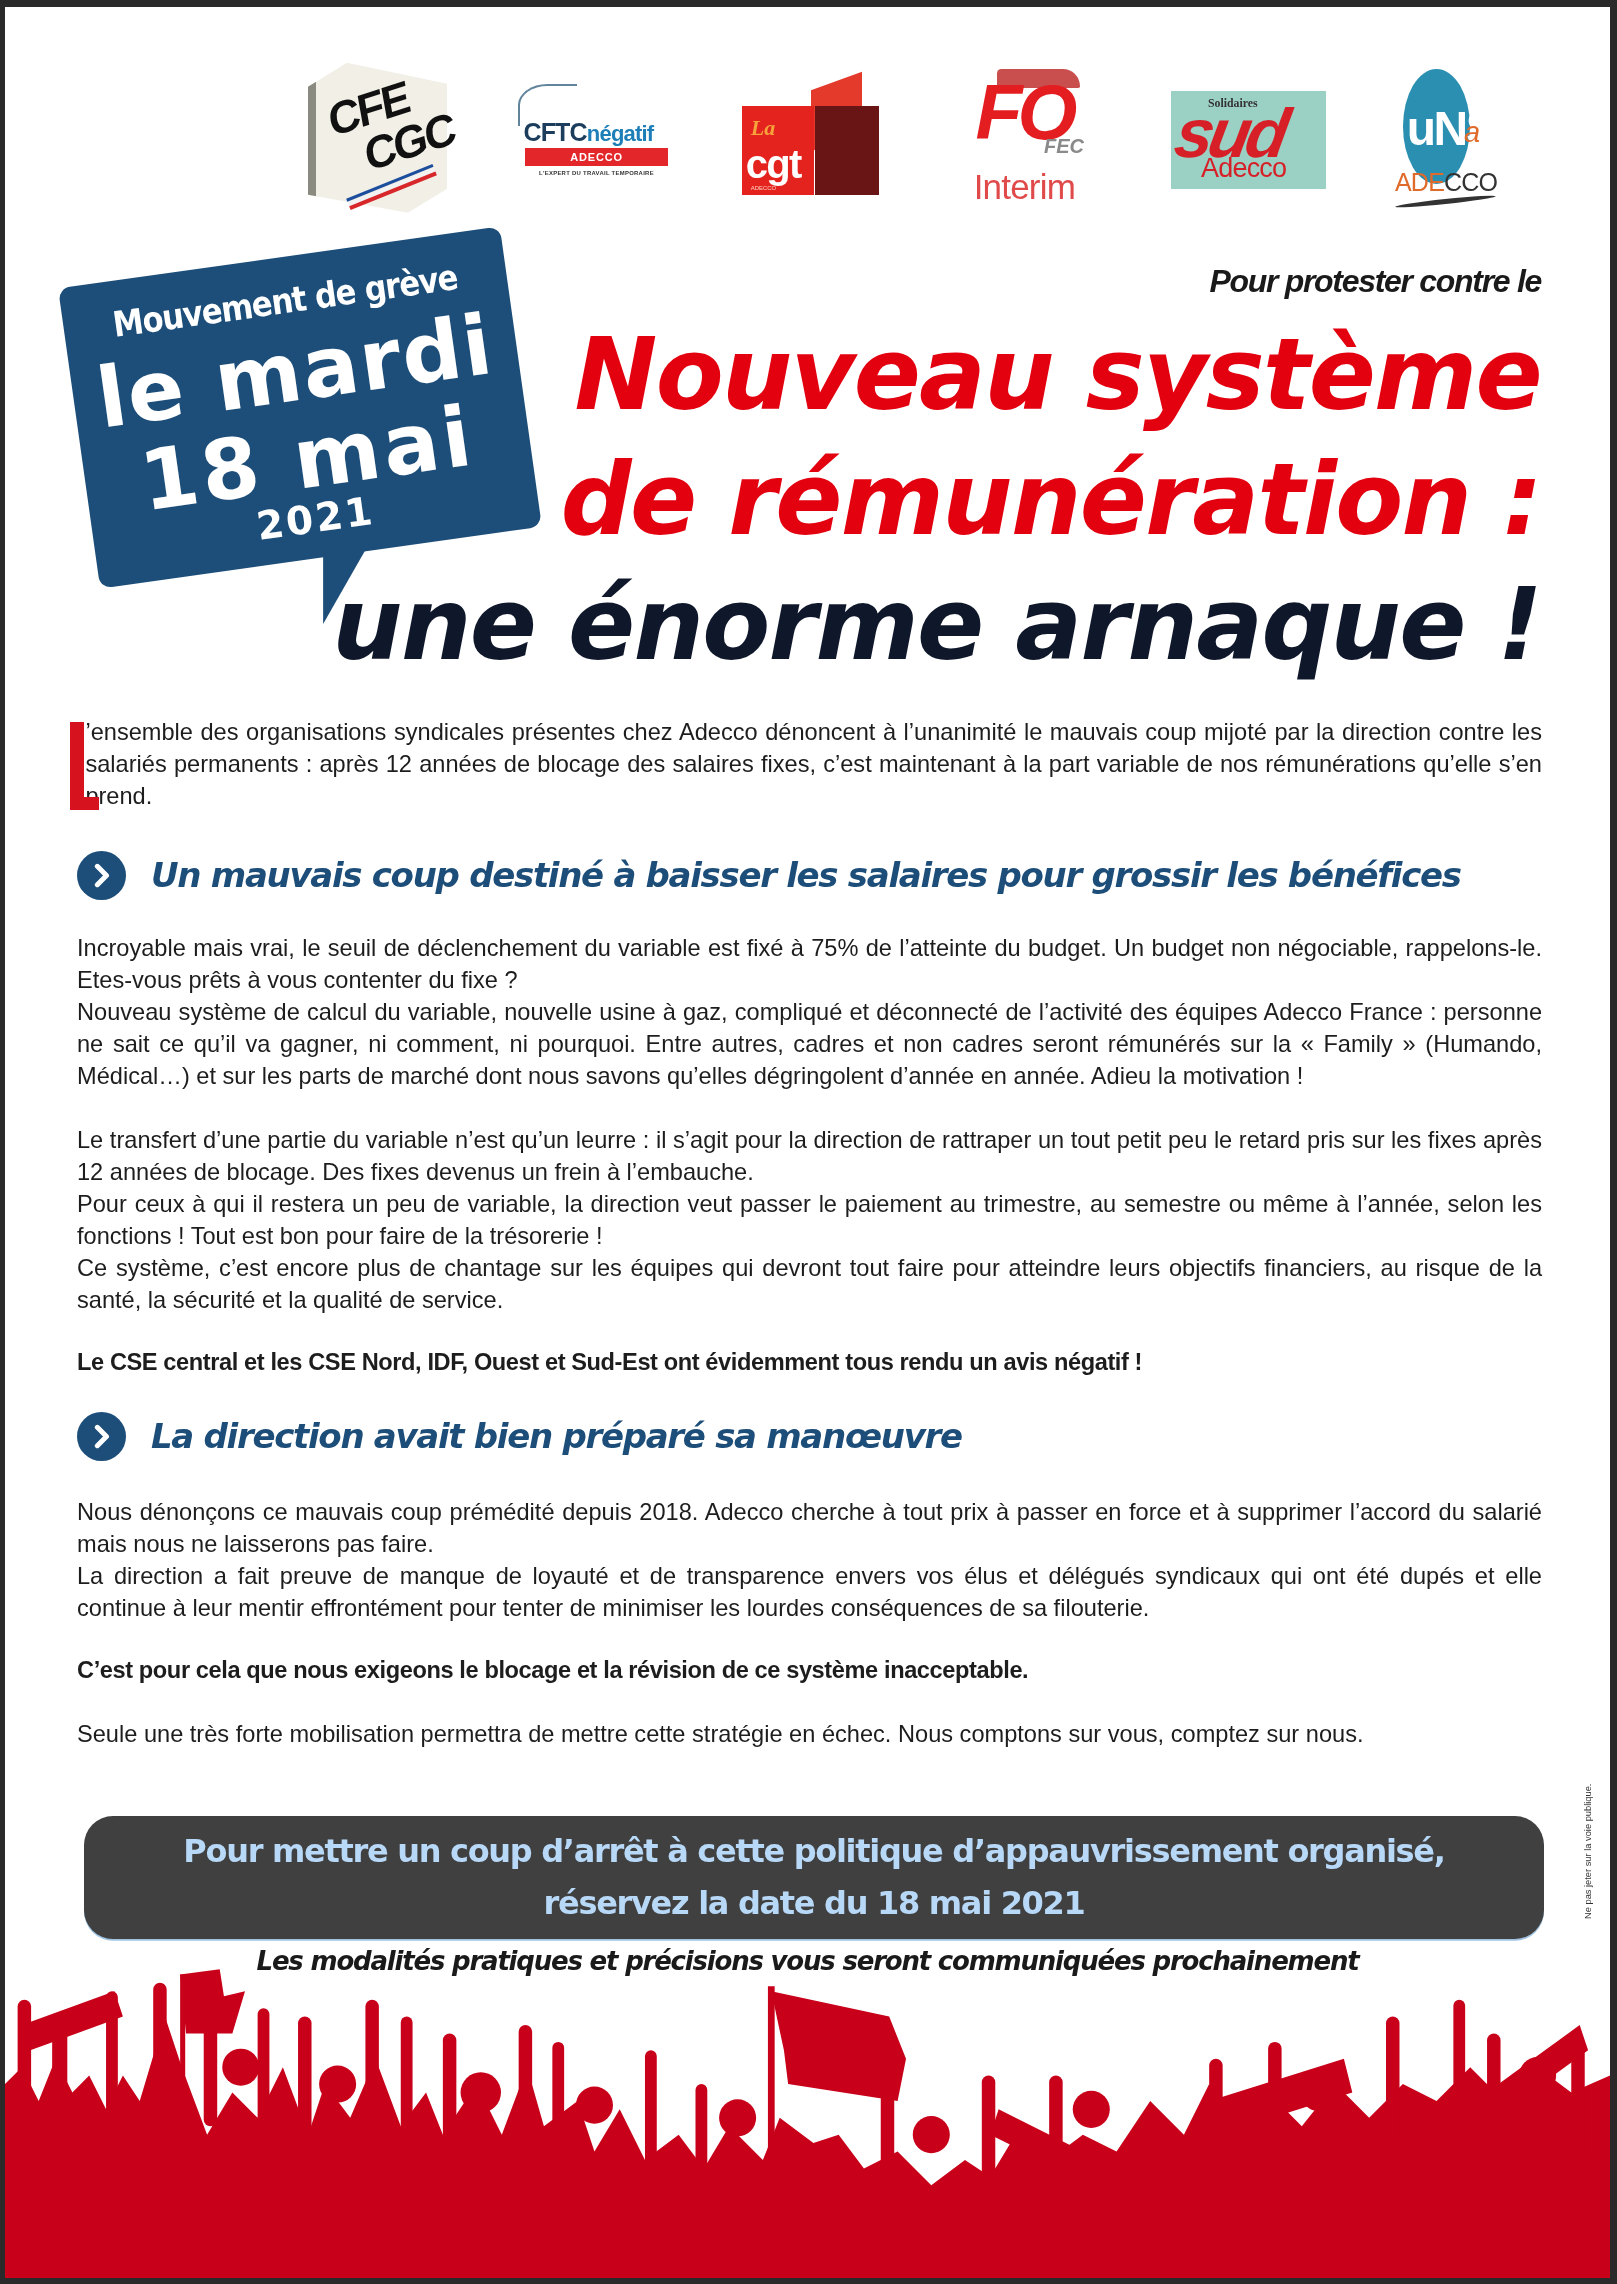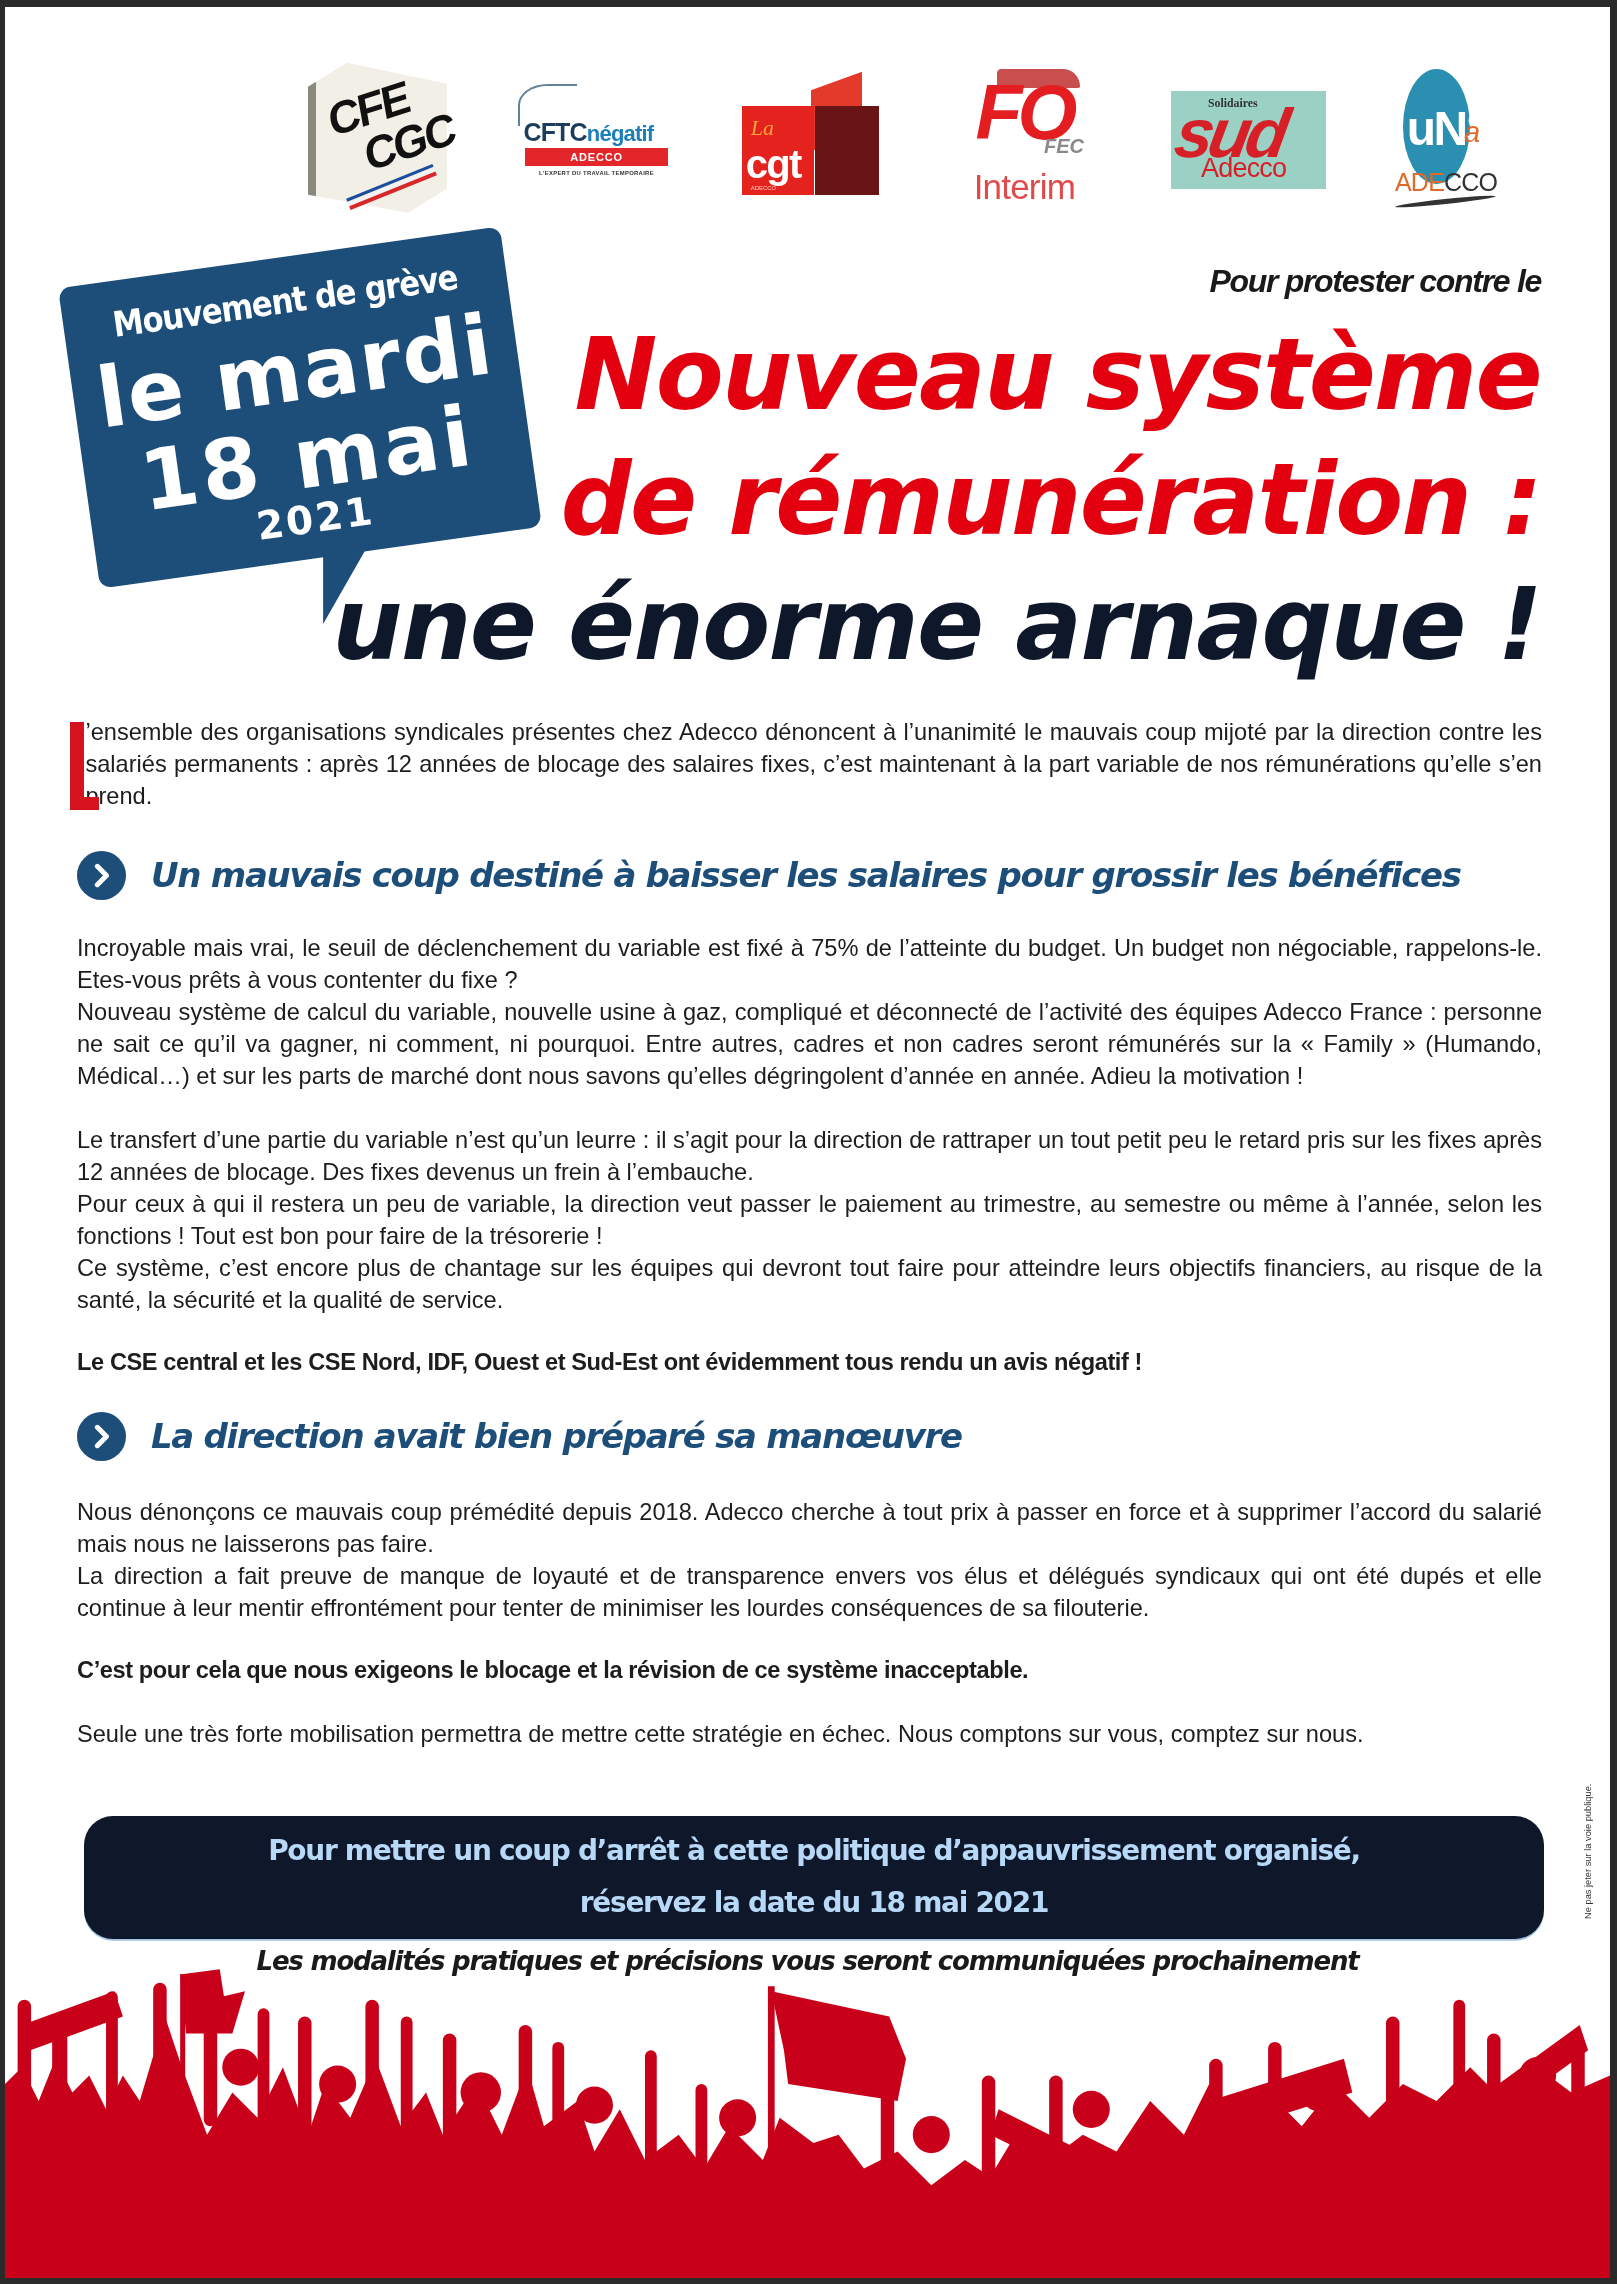--- a/index.html
+++ b/index.html
@@ -43,21 +43,21 @@
     .cftc-swirl { position: absolute; left: 3.4px; top: 0; width: 59px; height: 42px; border: 2.5px solid #1f4f73; border-right: none; border-bottom: none; border-radius: 50% 0 0 0; opacity: .7; }
     .cftc-title { position: absolute; left: 8.4px; top: 34px; font-weight: bold; font-size: 25px; letter-spacing: -0.8px; color: #1c3d5c; white-space: nowrap; }
     .cftc-title span { color: #1e7fb8; font-size: 22px; font-weight: bold; }
     .cftc-bar { position: absolute; left: 10px; top: 64px; width: 143px; height: 18.5px; background: #e3262a; color: #fff; font-size: 11px; font-weight: bold; text-align: center; line-height: 18.5px; letter-spacing: 0.8px; }
     .cftc-sub { position: absolute; left: 10px; top: 86px; width: 143px; font-size: 5.9px; font-weight: bold; color: #333; text-align: center; letter-spacing: 0.3px; }
 
     .logo-cgt { left: 734px; top: 69px; width: 143px; height: 125px; }
     .cgt-left { position: absolute; left: 3.4px; top: 30px; width: 72px; height: 89px; background: #e4231f; }
     .cgt-right { position: absolute; left: 76px; top: 30px; width: 64px; height: 89px; background: #6a1515; }
     .cgt-flag { position: absolute; left: 72px; top: 5px; width: 51px; height: 61px; background: #e33a2b; transform: skewY(-20deg); }
-    .cgt-la { position: absolute; left: 11.8px; top: 39px; color: #f6a33b; font-style: italic; font-size: 22px; font-weight: normal; font-family: "Liberation Serif", serif; }
+    .cgt-la { position: absolute; left: 11.8px; top: 39px; color: #f6a33b; font-style: italic; font-size: 22px; font-weight: bold; font-family: "Liberation Serif", serif; }
     .cgt-text { position: absolute; left: 6.7px; top: 66px; color: #fff; font-size: 40px; font-weight: bold; letter-spacing: -1.7px; }
     .cgt-sub { position: absolute; left: 11.8px; top: 109px; color: #ffd0c0; font-size: 5.9px; }
 
     .logo-fo { left: 967px; top: 61px; width: 118px; height: 143px; }
     .fo-text { position: absolute; left: 3.4px; top: 6.7px; color: #e41e20; font-size: 77px; font-weight: bold; font-style: italic; letter-spacing: -5px; line-height: 77px; }
     .fo-fec { position: absolute; left: 72px; top: 67px; color: #8a8a8a; font-size: 20px; font-weight: bold; font-style: italic; }
     .fo-interim { position: absolute; left: 1.7px; top: 99px; color: #e04a4a; font-size: 35px; letter-spacing: -0.8px; }
     .fo-top { position: absolute; left: 25px; top: 1.7px; width: 83px; height: 18.5px; background: #b22; border-radius: 8.4px 34px 3.4px 3.4px; opacity: .8; }
 
     .logo-sud { left: 1166px; top: 84px; width: 155px; height: 98px; background: #9bd1c4; }
@@ -139,24 +139,24 @@
     .s1-body2 { margin-top: 32px; }
     .s1-bold { margin-top: 30px; }
     .s2-title { margin-top: 34px; }
     .s2-body { margin-top: 35px; }
     .s2-bold { margin-top: 30px; }
     .s2-close { margin-top: 32px; }
 
     
     .cta {
       position: absolute; left: 79px; top: 1809px; width: 1460px; height: 123px;
-      background: #0f172a; border-radius: 29px; box-shadow: 0 1.7px 0 #9fc3e0;
+      background: #404040; border-radius: 29px; box-shadow: 0 1.7px 0 #9fc3e0;
       display: flex; flex-direction: column; align-items: center; justify-content: center;
       font-family: "DejaVu Sans", sans-serif; font-weight: bold; color: #b8d8f8;
-      font-size: 28px; line-height: 52px; letter-spacing: -1.3px;
+      font-size: 32px; line-height: 52px; letter-spacing: -1.3px;
     }
     .cta-sub {
       position: absolute; left: 0; top: 1939px; width: 100%; text-align: center;
       font-family: "DejaVu Sans", sans-serif; font-weight: bold; font-style: italic;
       font-size: 26px; letter-spacing: -1.2px; color: #1a1a1a;
     }
 
     .side-note {
       position: absolute; left: 1578px; top: 1693px; width: 17px; height: 219px;
       writing-mode: vertical-rl; transform: rotate(180deg);

